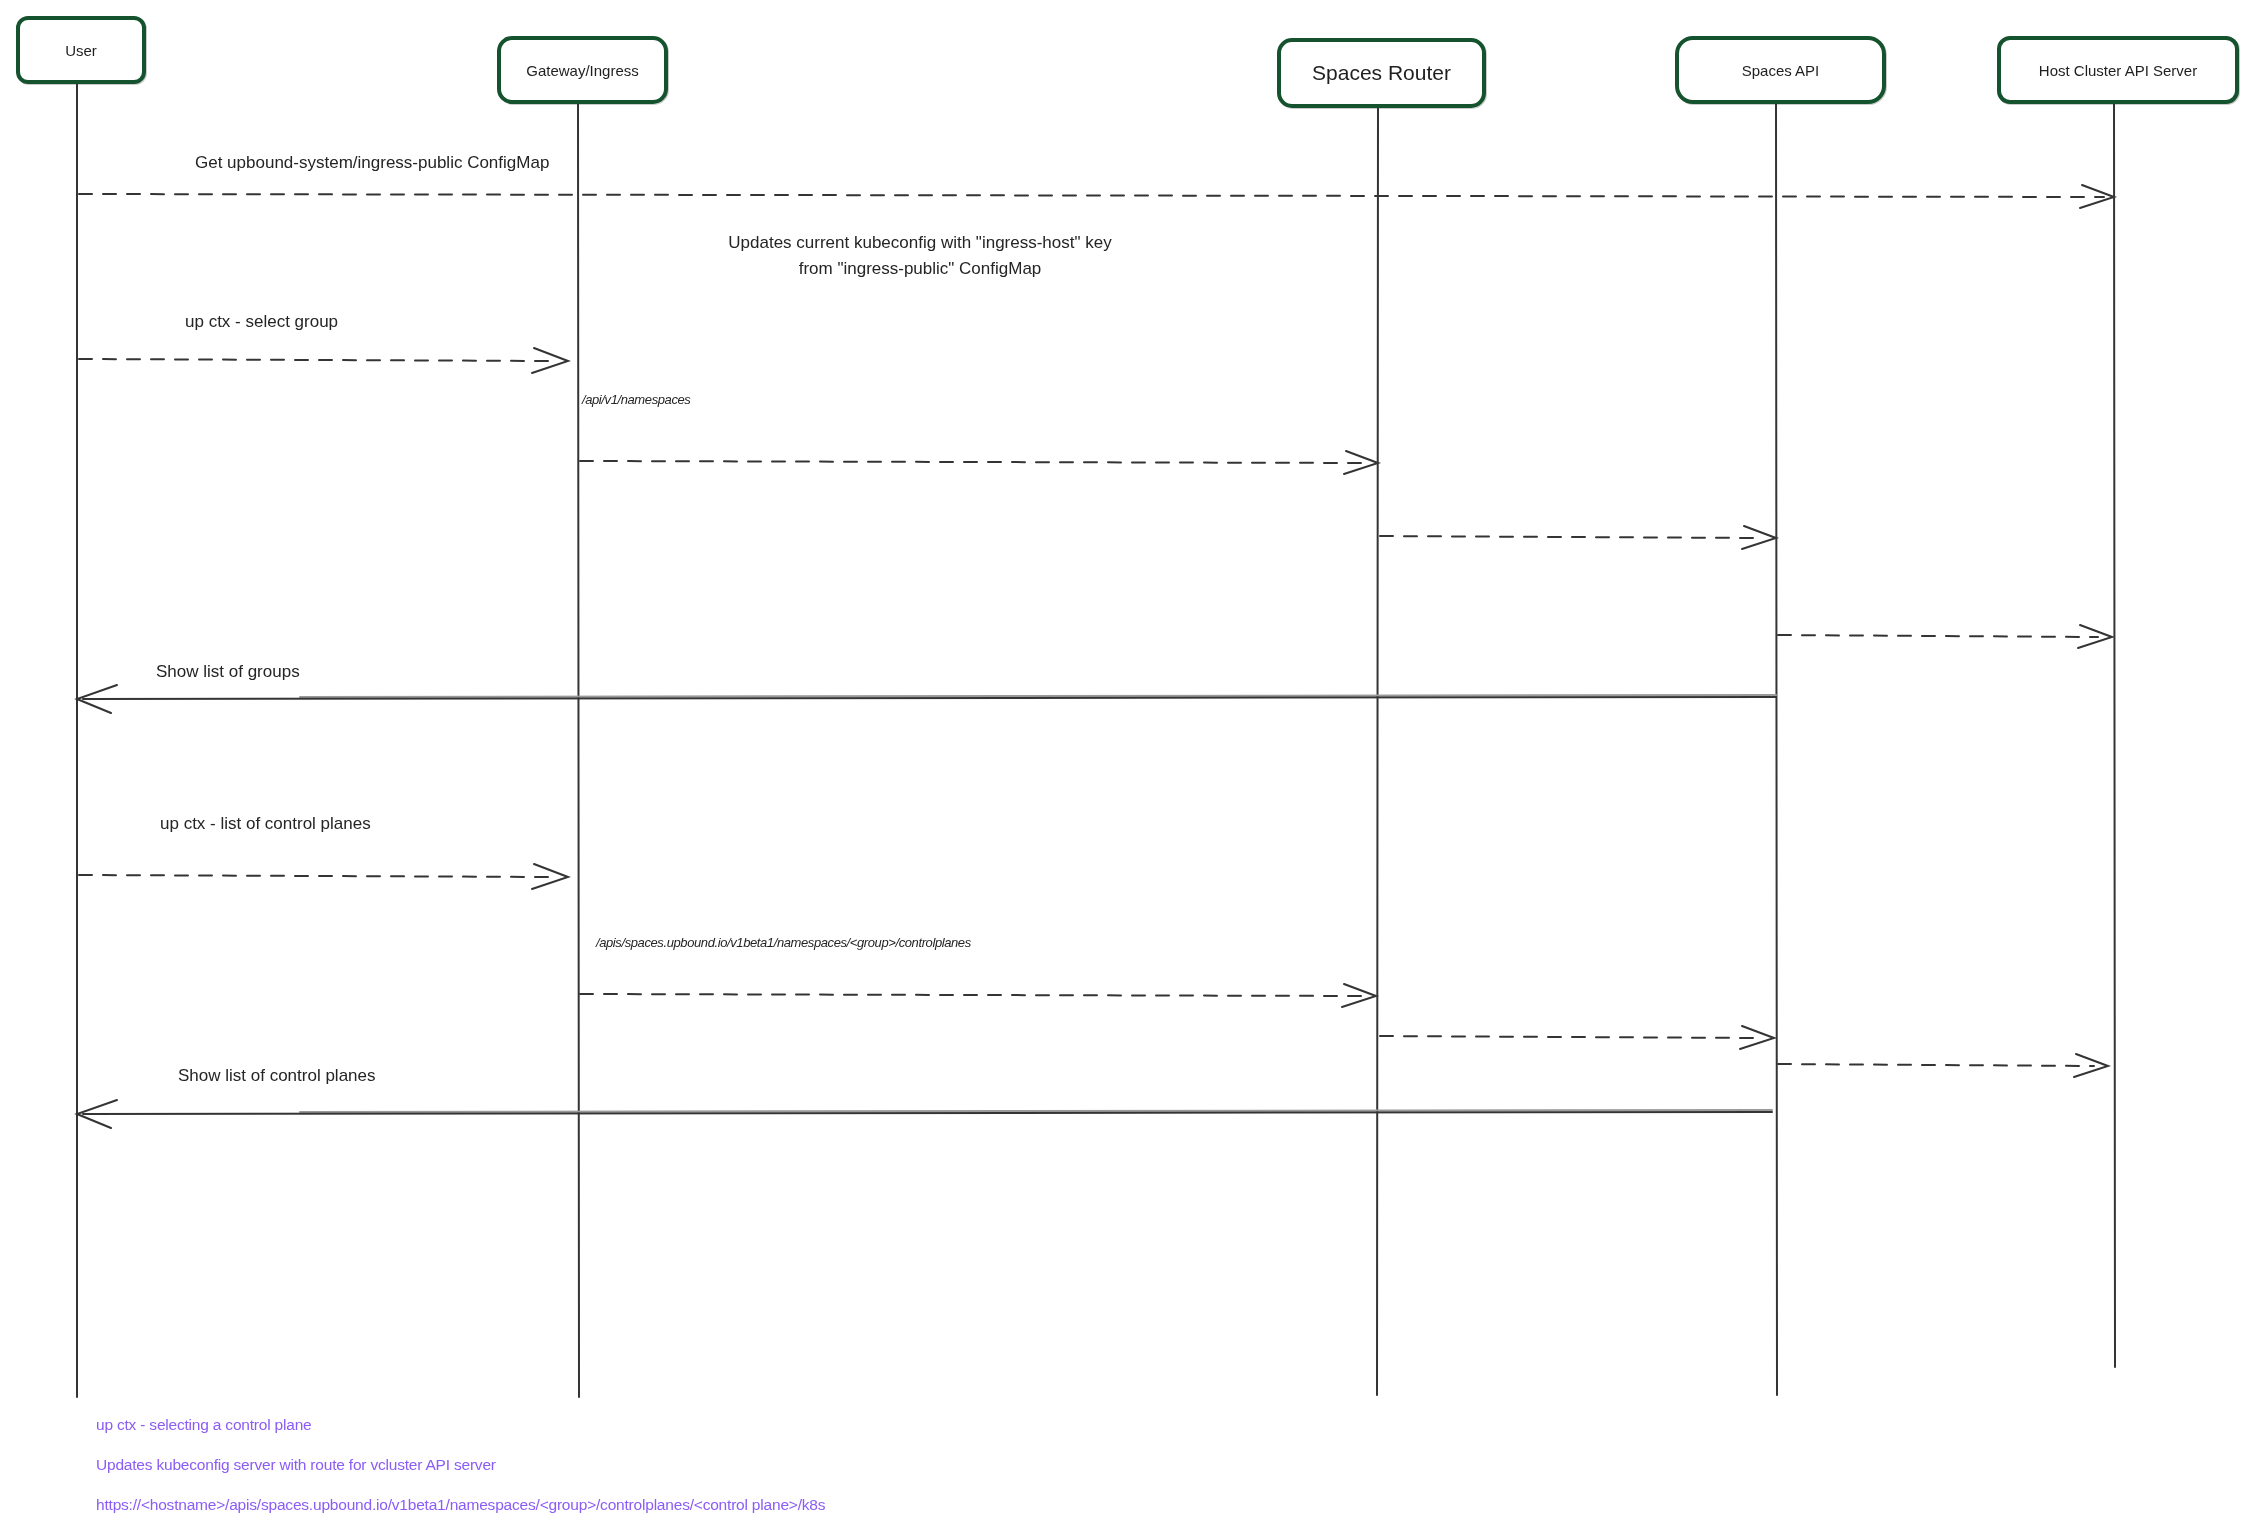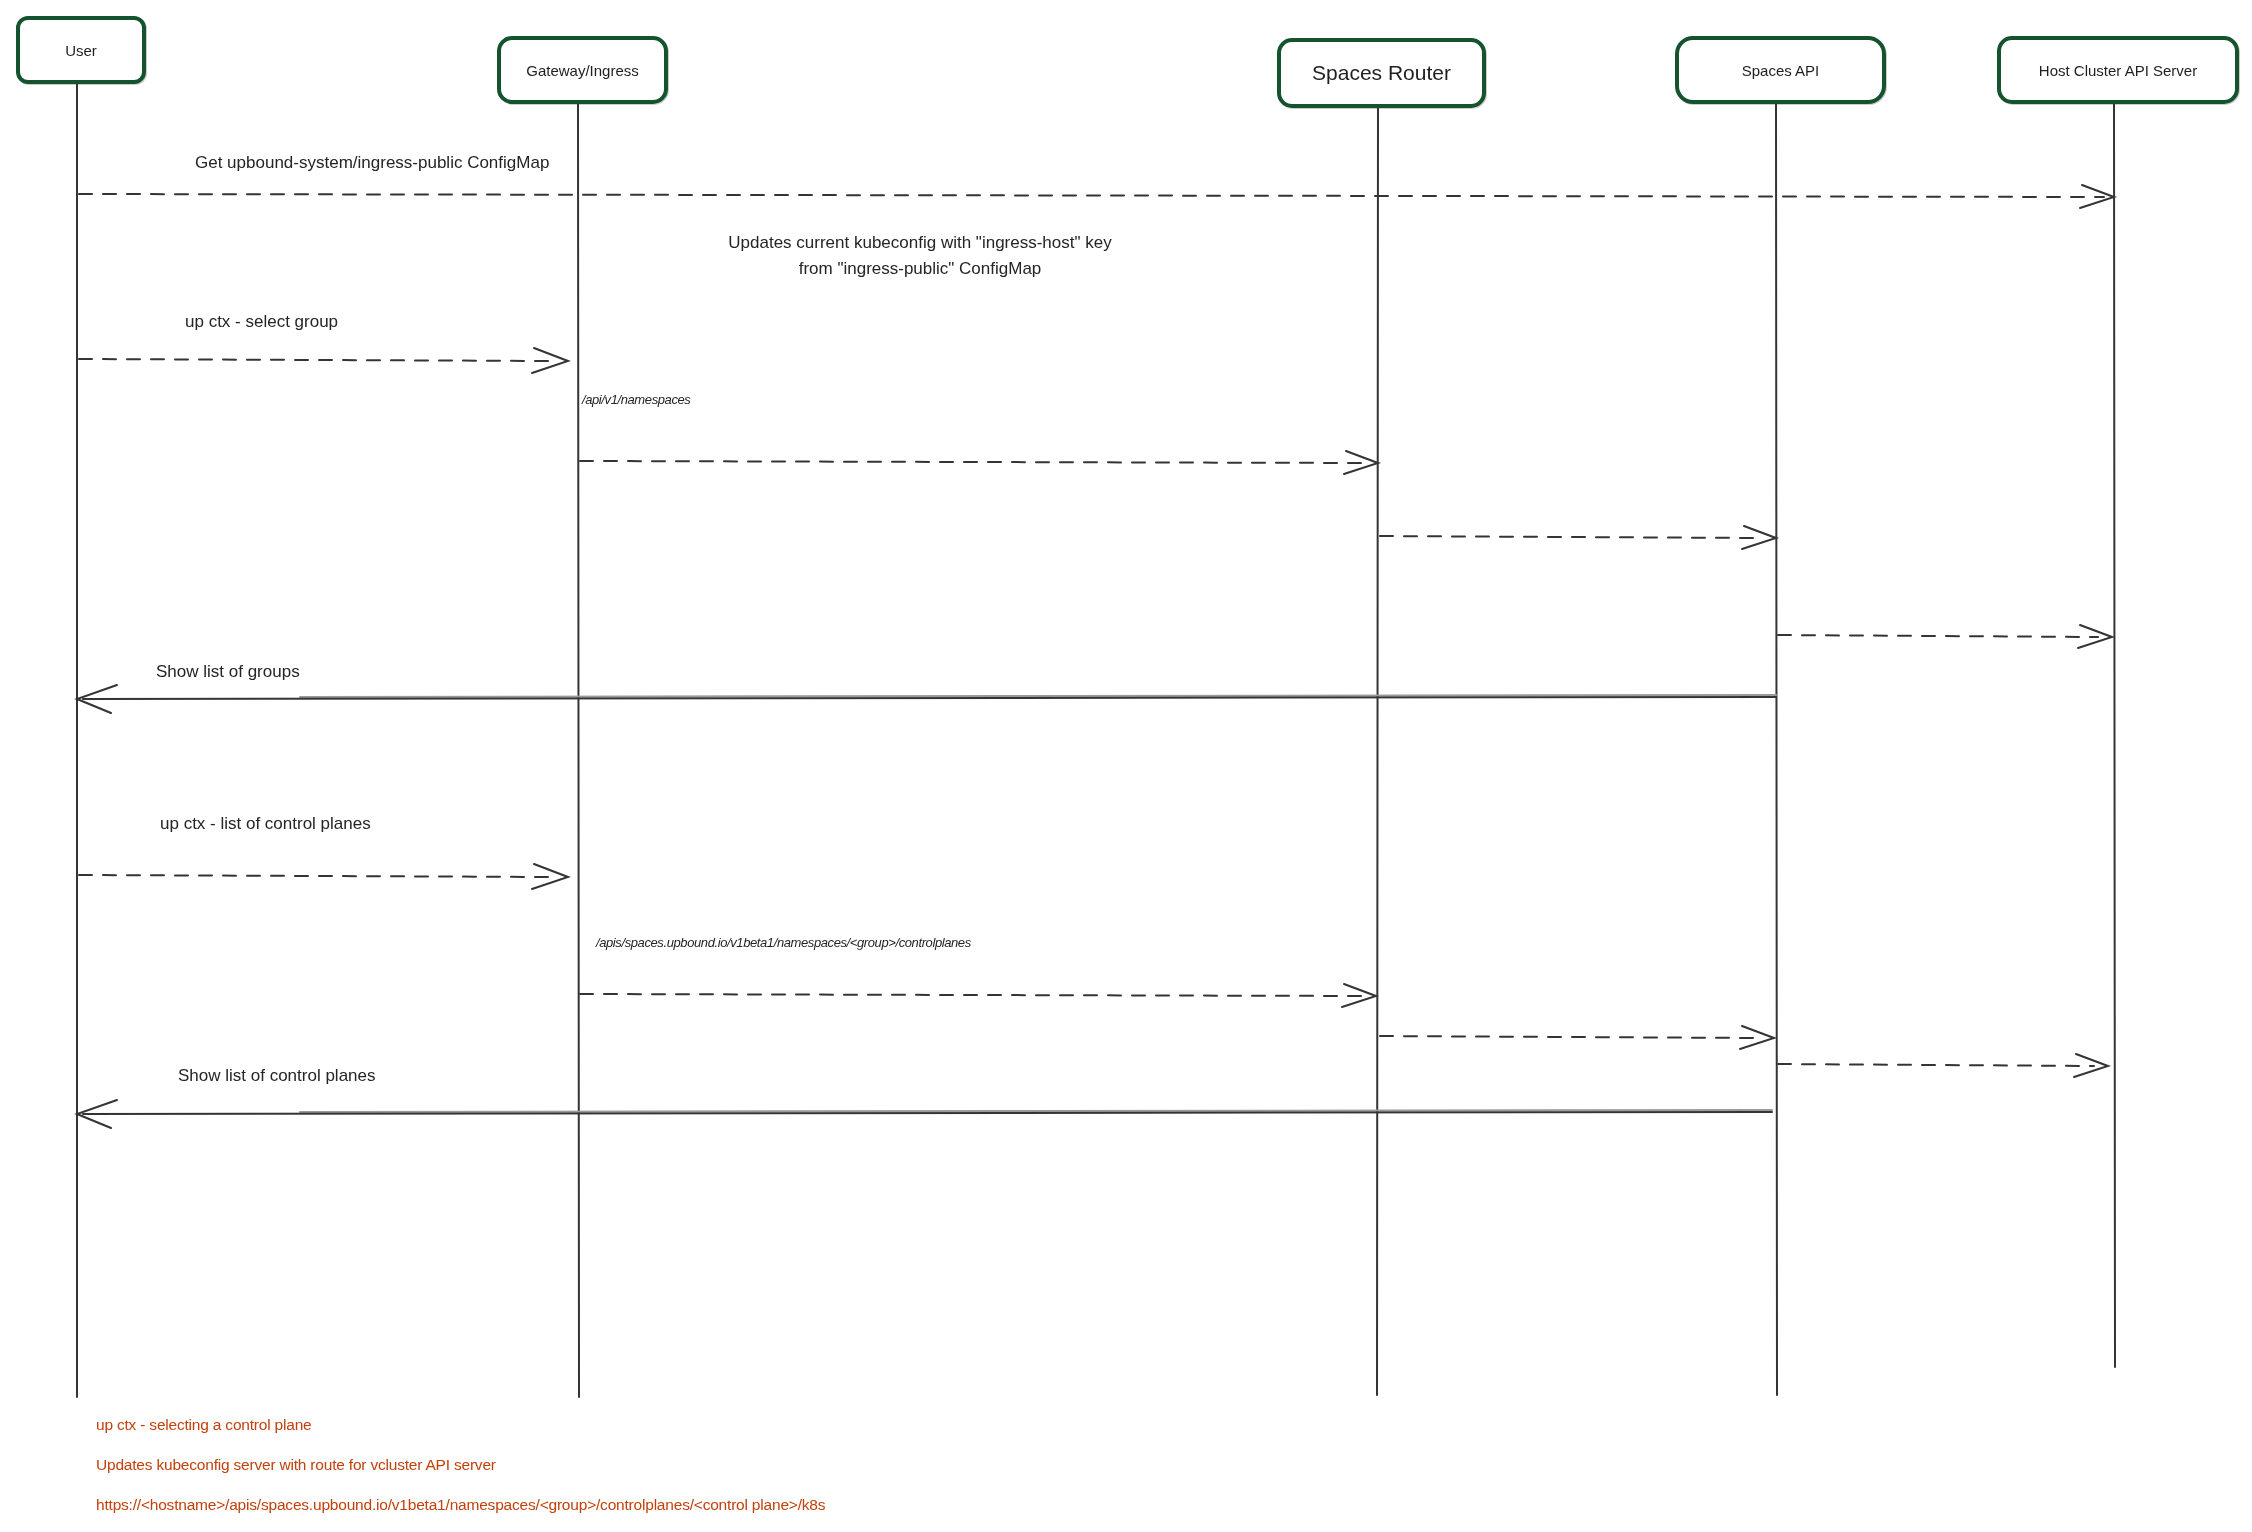--- a/index.html
+++ b/index.html
@@ -55,21 +55,21 @@
     width: 560px;
     text-align: center;
     color: #252525;
     font-size: 17px;
     line-height: 26px;
     z-index: 2;
   }
   .footnote {
     position: absolute;
     left: 96px;
-    color: #c2410c;
+    color: #8b5cf6;
     font-size: 15.5px;
     letter-spacing: -0.2px;
     white-space: nowrap;
     z-index: 2;
   }
 </style>
 </head>
 <body>
 
 <div id="canvas">
@@ -127,21 +127,21 @@
   </div>
 
   <div class="actor-box big" style="left:1277px; top:38px; width:201px; height:62px;text-align:center;">
     <span>Spaces Router</span>
   </div>
 
   <div class="actor-box" style="left:1675px; top:36px; width:203px; height:60px;border-radius:18px;">
     <span>Spaces API</span>
   </div>
 
-  <div class="actor-box" style="left:1997px; top:36px; width:234px; height:60px;">
+  <div class="actor-box" style="left:1997px; top:36px; width:234px; height:60px;border-radius:13px;">
     <span>Host Cluster API Server</span>
   </div>
 
   <div class="lbl" style="left:195px; top:153px;">Get upbound-system/ingress-public ConfigMap</div>
 
   <div class="note-block">
     <div>Updates current kubeconfig with "ingress-host" key</div>
     <div>from "ingress-public" ConfigMap</div>
   </div>
 

